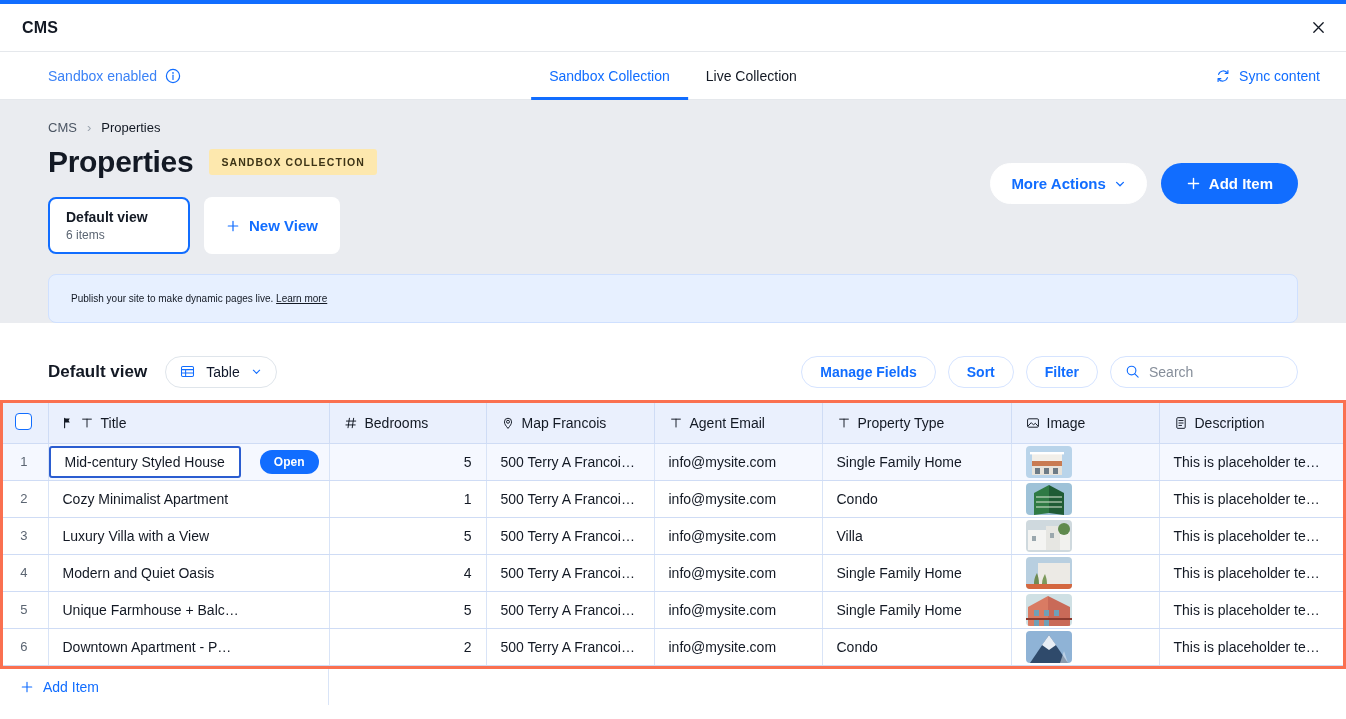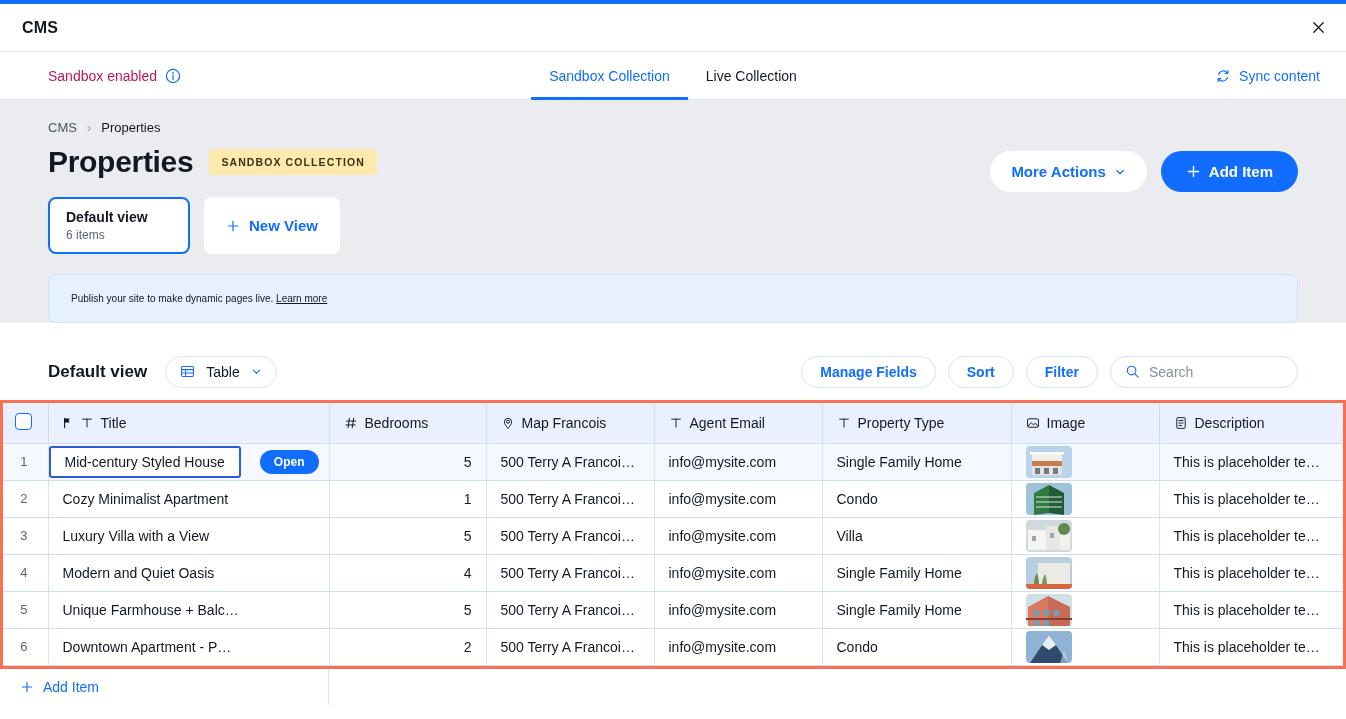--- a/index.html
+++ b/index.html
@@ -43,21 +43,21 @@
   .subbar {
     height: 48px;
     background: #ffffff;
     display: flex; align-items: center;
     padding: 0 20px 0 48px;
     border-bottom: 1px solid #e5e8ec;
     position: relative;
   }
   .sandbox-label {
     display: flex; align-items: flex-end; gap: 8px;
-    font-size: 14px; color: #be185d;
+    font-size: 14px; color: #3b82f6;
   }
   .info-icon {
     width: 16px; height: 16px; display: inline-flex;
     align-items: center; justify-content: center;
     cursor: pointer;
   }
   .tabs {
     position: absolute; left: 50%; transform: translateX(-50%);
     display: flex; align-items: stretch; height: 48px;
   }
@@ -99,21 +99,21 @@
     margin-bottom: 18px; position: relative;
   }
   .page-title { font-size: 30px; font-weight: bold; letter-spacing: -.3px; }
   .badge {
     background: #fde8ae;
     color: #3d3416;
     font-size: 10.5px; font-weight: bold; letter-spacing: 1.1px;
     padding: 7px 12px; border-radius: 3px;
   }
   .head-actions {
-    position: absolute; right: 0; top: 6px;
+    position: absolute; right: 0; top: 18px;
     display: flex; align-items: center; gap: 14px;
   }
   .btn {
     border-radius: 100px;
     font-size: 15px;
     display: inline-flex; align-items: center; justify-content: center;
     gap: 8px;
     cursor: pointer;
     border: 1px solid transparent;
     white-space: nowrap;

